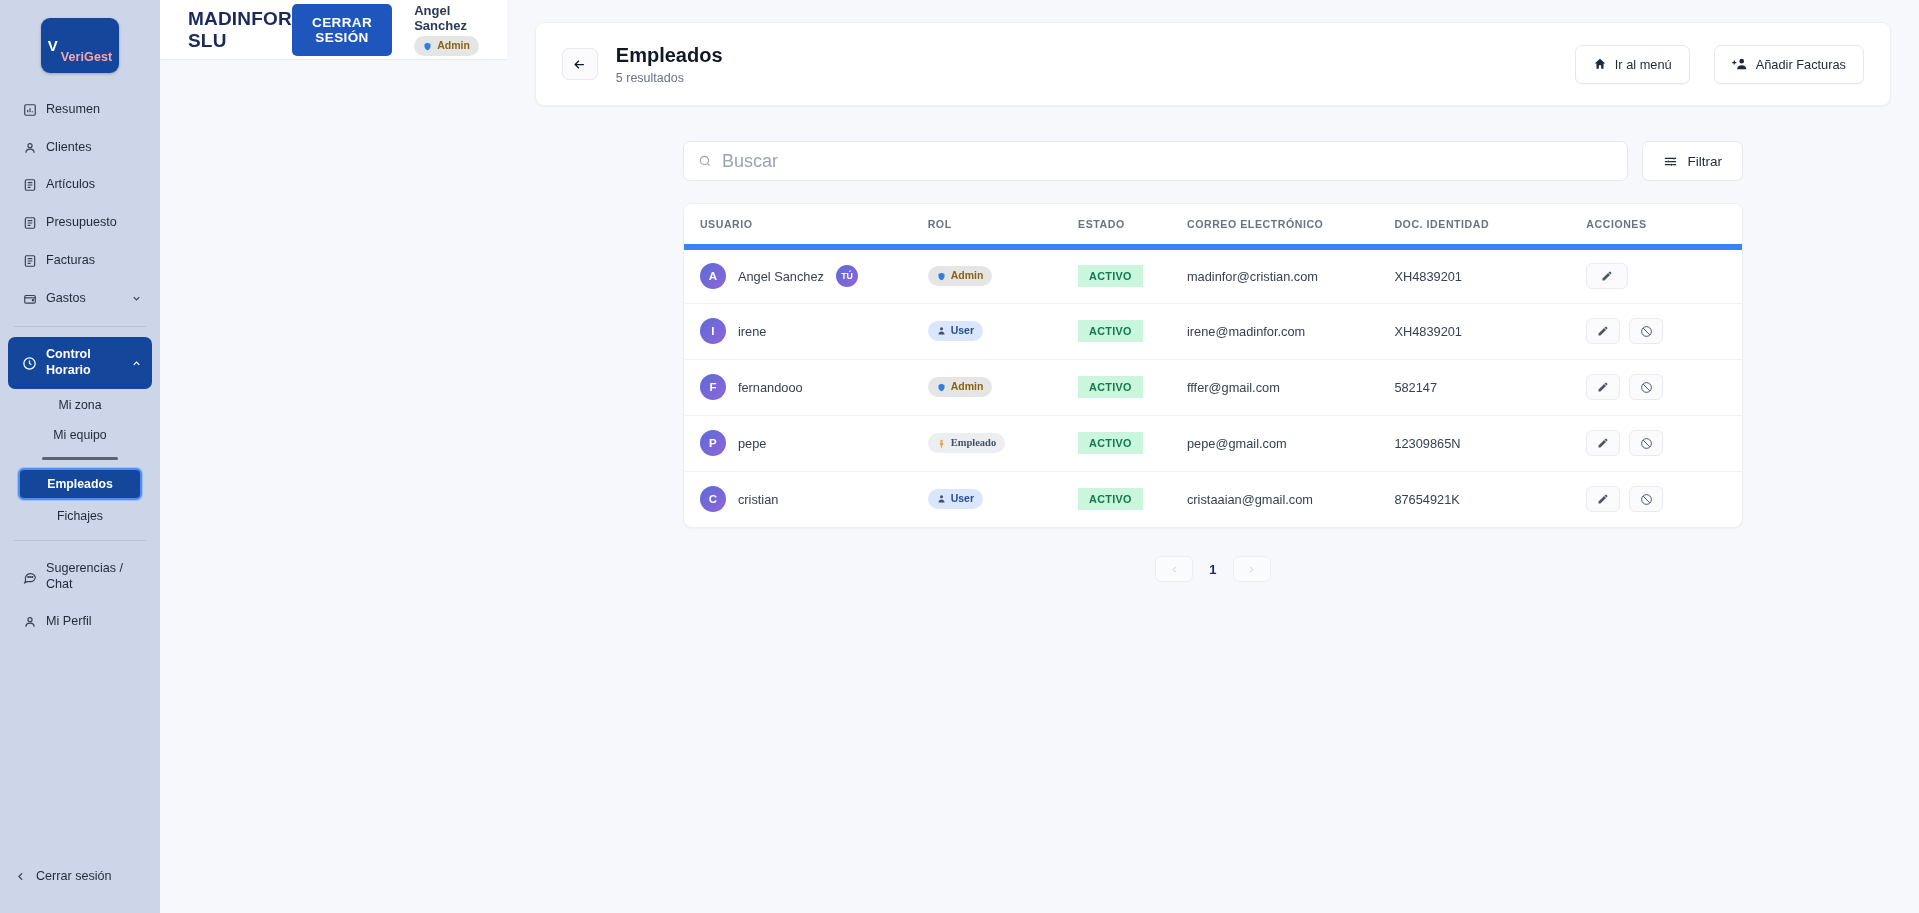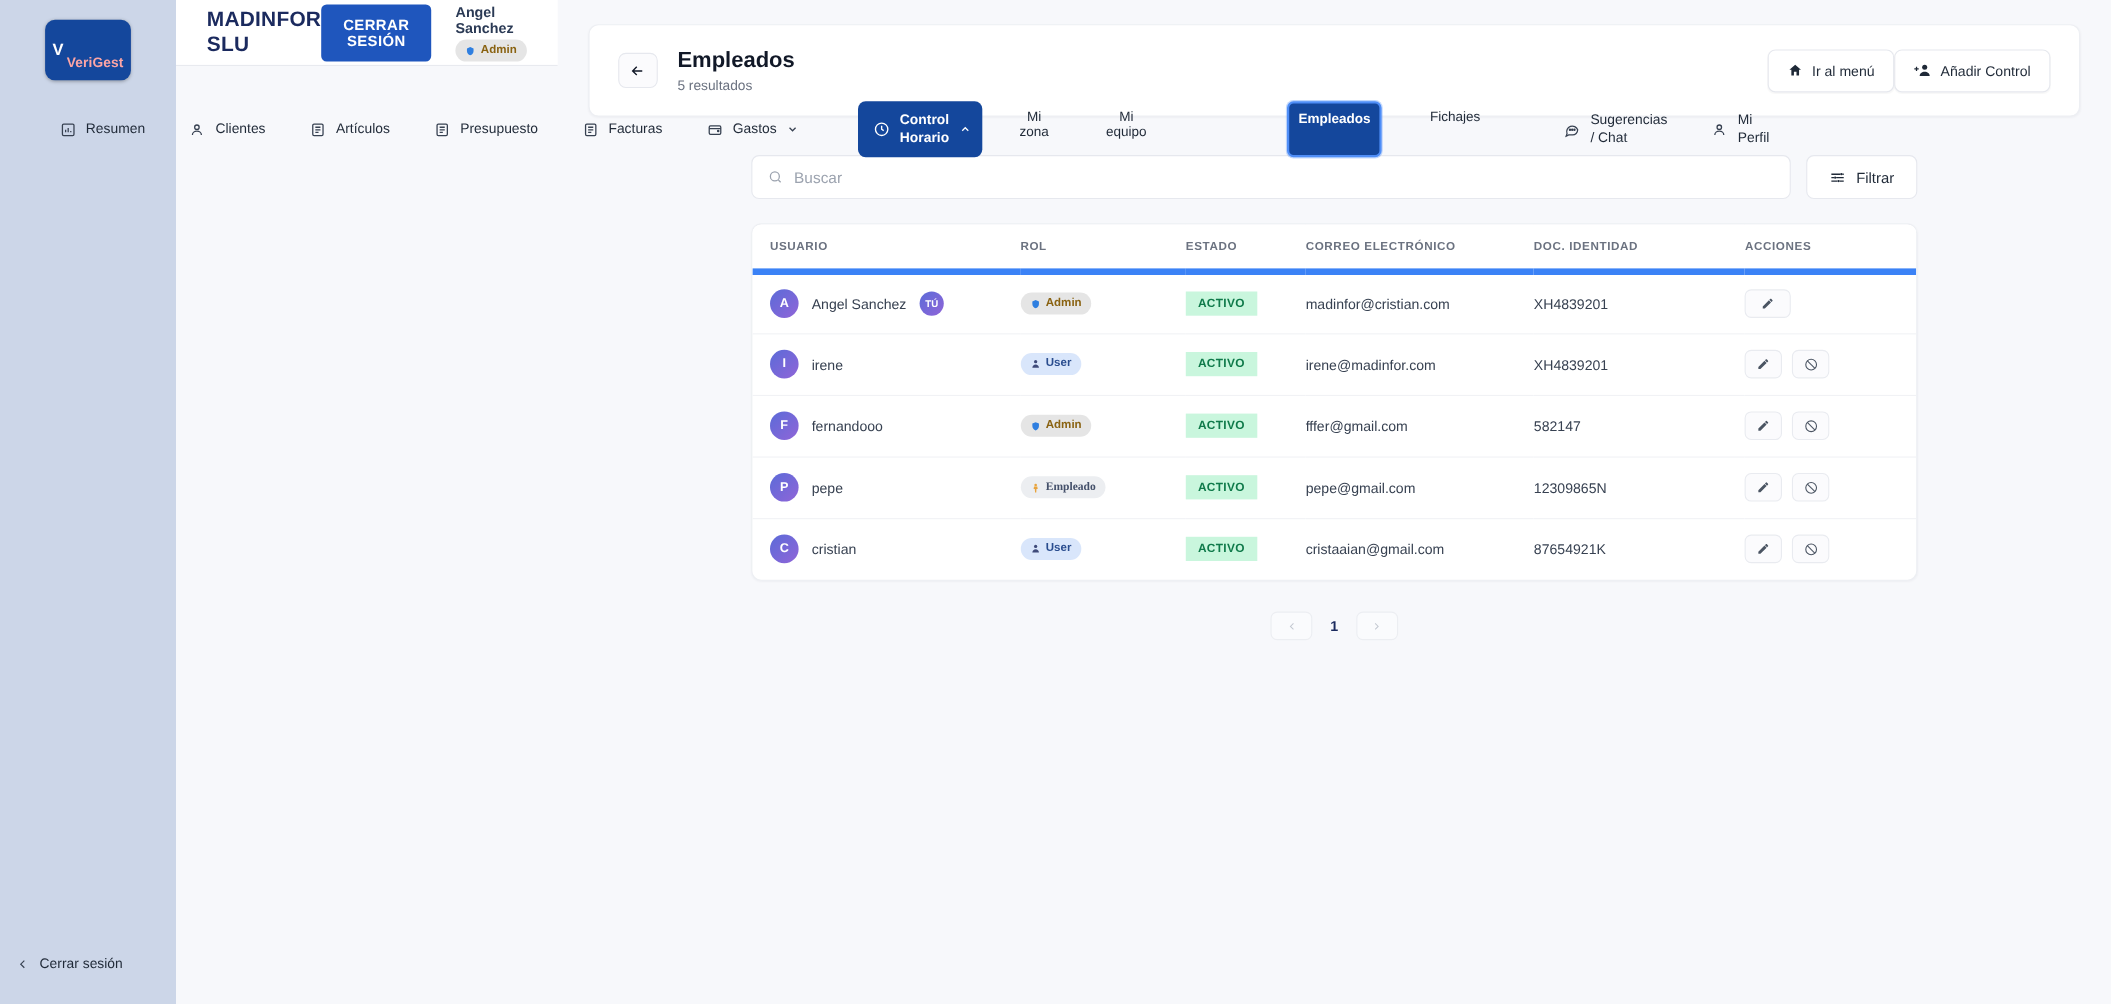--- a/index.html
+++ b/index.html
@@ -23,21 +23,21 @@
   .logo {
     width: 78px; height: 55px; border-radius: 9px;
     background: #14479c;
     display: flex; align-items: center; justify-content: center;
     gap: 3px;
     box-shadow: 0 1px 3px rgba(0,0,0,.25);
   }
   .logo-mark { color:#fff; font-size: 15px; font-weight: 700; line-height: 1; }
   .logo-text { color:#fca5a5; font-size: 12.5px; font-weight: 600; letter-spacing: .1px; margin-top: 23px; }
 
-  .nav { display:flex; flex-direction: row; padding-top: 6px; margin-left: 32px; }
+  .nav { display:flex; flex-direction: column; padding-top: 6px; }
   .nav-item {
     display: flex; align-items: center; gap: 9px;
     padding: 10px 10px 10px 14px;
     margin: 1px 8px;
     border-radius: 7px;
     cursor: pointer;
     color: #1f2937;
     font-size: 12.6px;
     line-height: 1.25;
     position: relative;
@@ -112,40 +112,40 @@
   }
   .page-head-left { display:flex; align-items:center; gap: 18px; }
   .back-btn {
     width: 36px; height: 32px; border-radius:7px;
     border: 1px solid #e6e8ee; background:#fbfbfd;
     display:flex; align-items:center; justify-content:center;
     cursor:pointer; font-size: 15px; color:#111827;
   }
   .page-title { font-size: 20px; font-weight: 700; color:#111827; line-height:1.25; }
   .page-sub { font-size: 12.5px; color:#6b7280; margin-top:3px; }
-  .page-head-right { display:flex; align-items:flex-start; gap: 0; }
+  .page-head-right { display:flex; align-items:flex-start; gap: 24px; }
   .ghost-btn {
     display:flex; align-items:center; gap:8px;
     border: 1px solid #e6e8ee; background:#fff; border-radius:7px;
     padding: 11px 17px; font-size: 12.8px; color:#1f2937; cursor:pointer;
     box-shadow: 0 1px 1px rgba(16,24,40,.03);
   }
 
   .search-row {
     display:flex; align-items:center; gap: 14px;
     margin: 35px auto 0 auto;
     width: 1060px;
   }
   .search-box {
     flex:1; height: 40px; background:#fff;
     border:1px solid #e6e8ee; border-radius: 7px;
     display:flex; align-items:center; gap:10px; padding: 0 14px;
   }
   .search-box input {
-    border:none; outline:none; flex:1; font-size: 14px;
+    border:none; outline:none; flex:1; font-size: 18px;
     color:#374151; font-family: "Liberation Sans", sans-serif; background:transparent;
   }
   .search-box input::placeholder { color:#9ca3af; }
   .filter-btn {
     display:flex; align-items:center; gap:9px;
     height: 40px; padding: 0 20px;
     background:#fff; border:1px solid #e6e8ee; border-radius:7px;
     font-size: 13.5px; color:#1f2937; cursor:pointer;
   }
 
@@ -400,21 +400,21 @@
             <span>Ir al menú</span>
           </button>
           <button class="ghost-btn">
             <span>
               <svg width="16" height="14" viewBox="0 0 28 24" fill="currentColor">
                   <circle cx="17" cy="7" r="4"></circle>
                   <path d="M9 21c0-4.2 3.6-7 8-7s8 2.8 8 7H9z"></path>
                   <path d="M4 6v7M0.5 9.5h7" stroke="currentColor" stroke-width="2" fill="none"></path>
                 </svg>
             </span>
-            <span>Añadir Control</span>
+            <span>Añadir Facturas</span>
           </button>
         </div>
       </section>
 
       <div class="search-row">
         <div class="search-box">
           <span>
             <svg width="14" height="14" viewBox="0 0 24 24" fill="none" stroke="#9ca3af" stroke-width="2">
                 <circle cx="11" cy="11" r="7"></circle>
                 <path d="M20 20l-3.5-3.5"></path>

